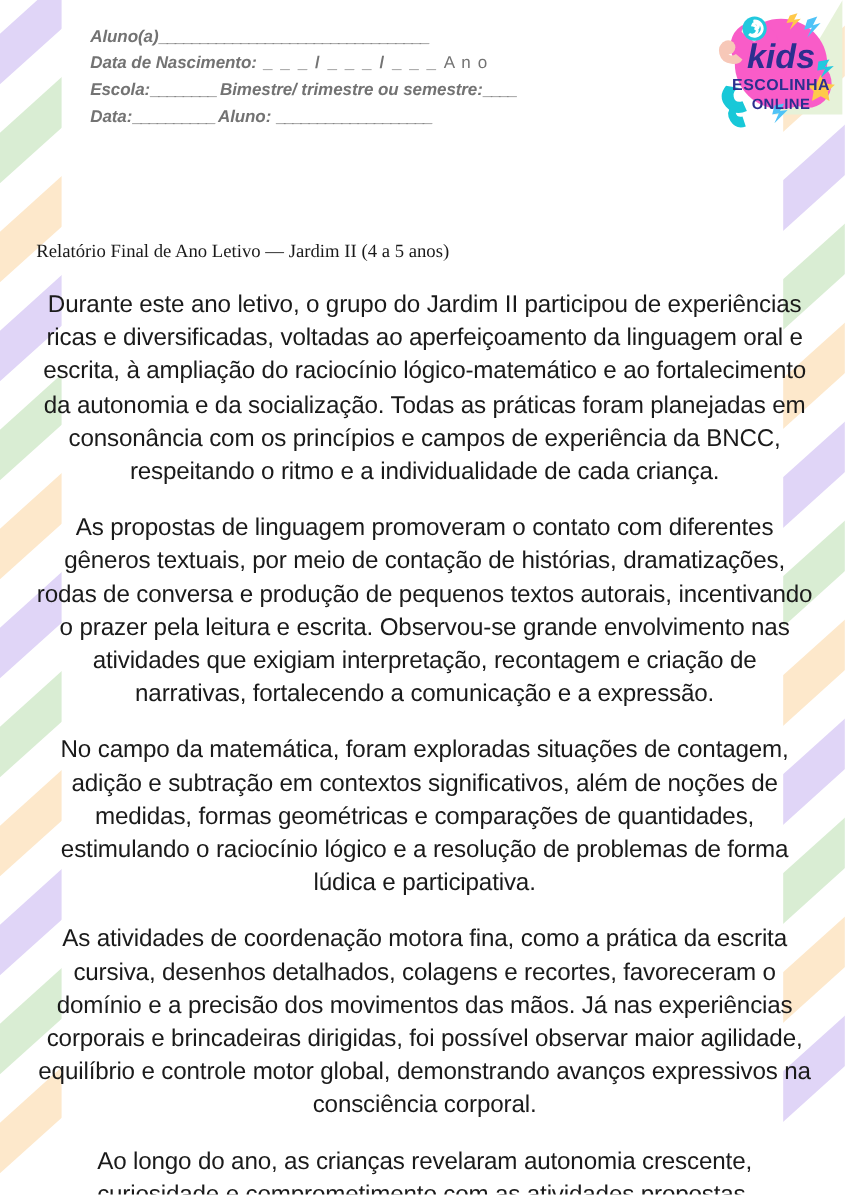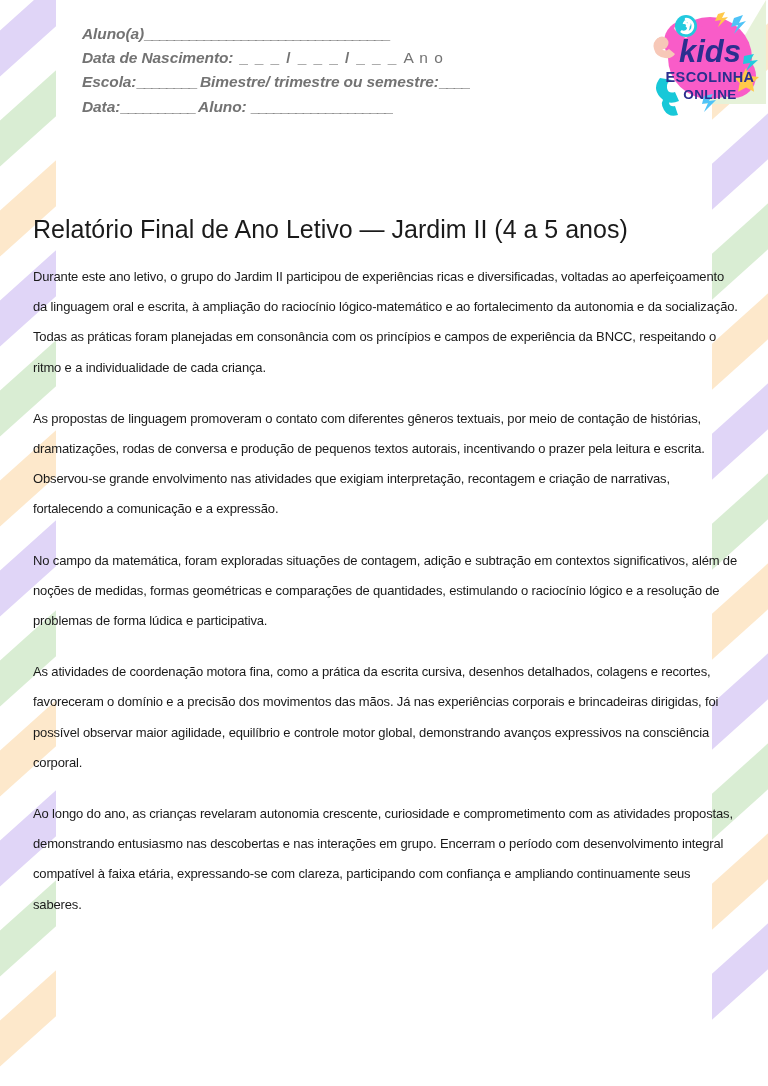--- a/index.html
+++ b/index.html
@@ -88,38 +88,38 @@
     height: 118px;
     z-index: 5;
   }
   .logo-wrap svg { display: block; }
 
   
   .doc-title {
     position: absolute;
     left: 33px;
     top: 216px;
-    font-size: 25px;
+    font-size: 17px;
     line-height: 26px;
     color: #1a1a1a;
-    font-family: Liberation Sans, sans-serif;
+    font-family: Liberation Serif, serif;
   }
   .body-copy {
     position: absolute;
     left: 33px;
     top: 262px;
     width: 706px;
   }
   .body-copy p {
     margin: 0 0 21px 0;
-    font-size: 13px;
+    font-size: 22px;
     line-height: 30.2px;
     color: #1a1a1a;
     font-family: "Liberation Sans", sans-serif;
-    text-align: left;
+    text-align: center;
     letter-spacing: -0.15px;
   }
   .body-copy p:last-child { margin-bottom: 0; }
 </style>
 </head>
 <body>
 
 <div class="stripe-band left" id="stripes-left">
     <div class="stripe" style="background: rgb(253, 232, 203); top: -18px;"></div>
     <div class="stripe" style="background: rgb(224, 213, 247); top: 72px;"></div>

